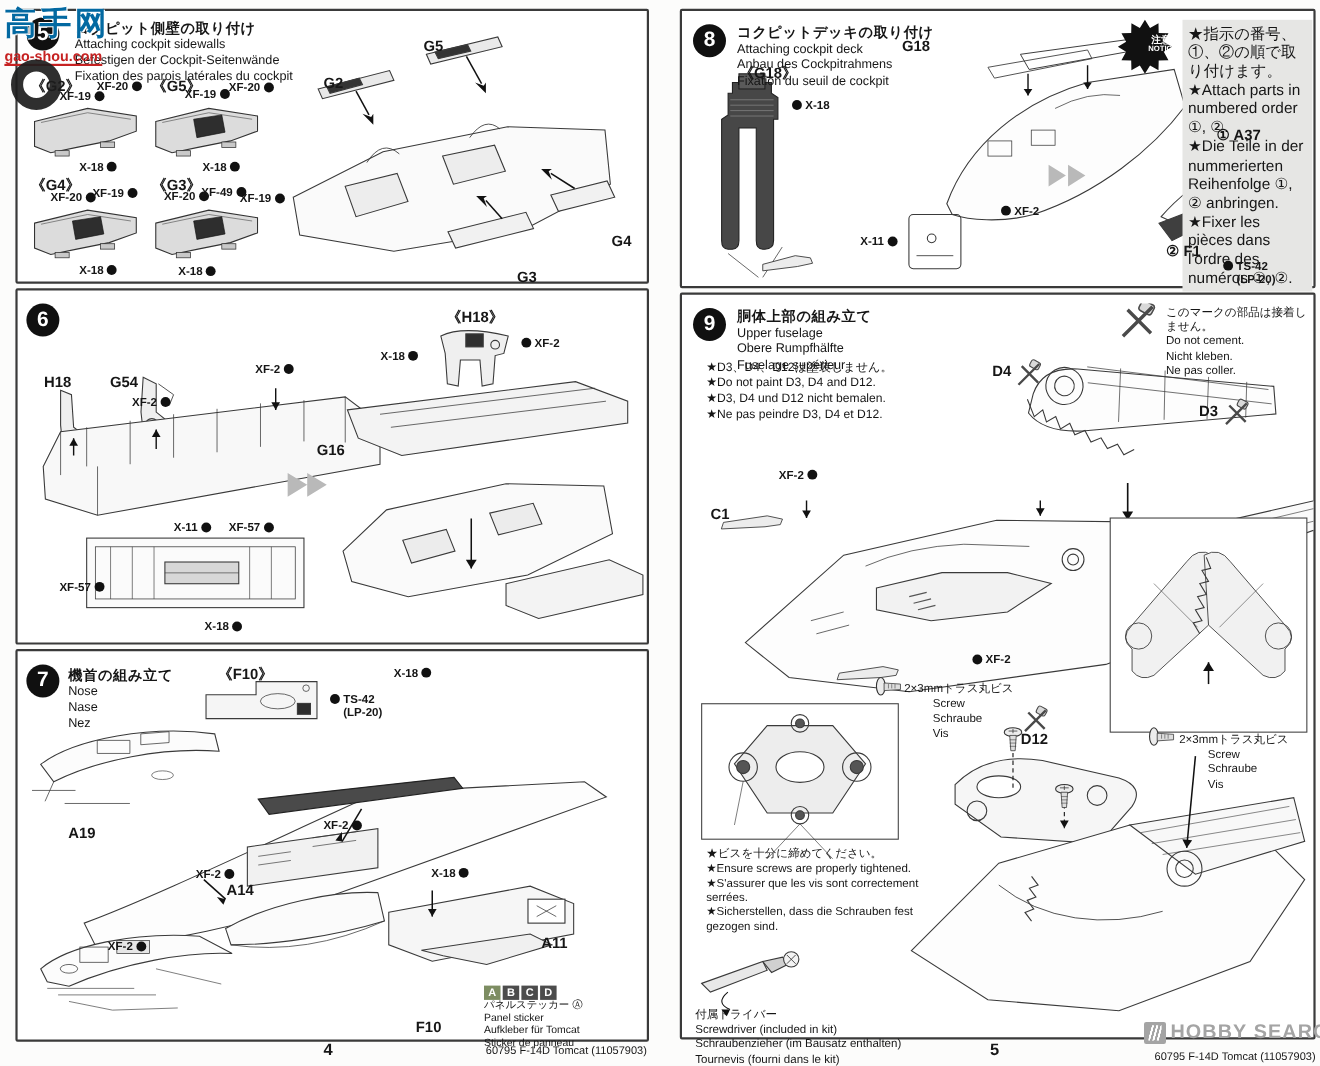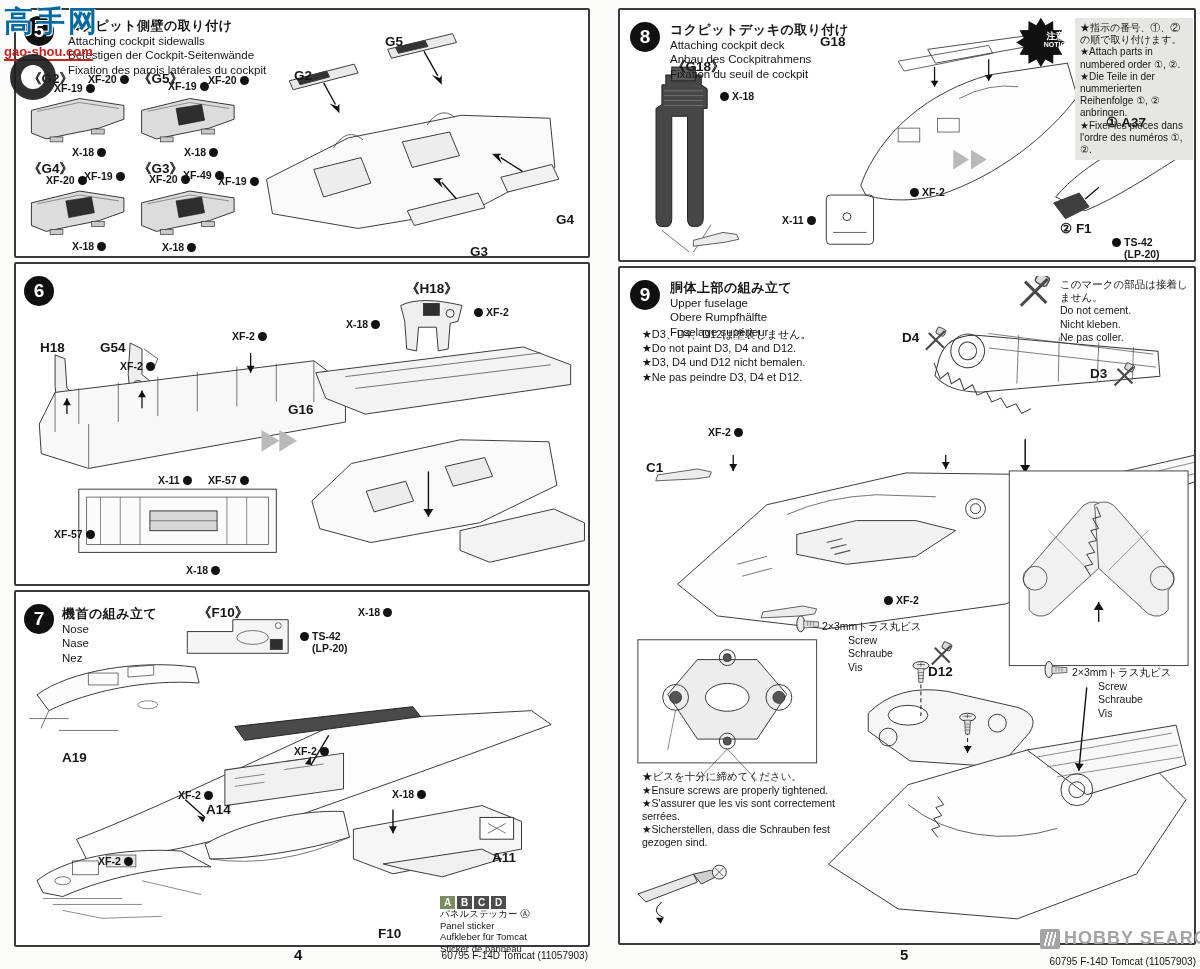--- a/index.html
+++ b/index.html
@@ -14,21 +14,21 @@
   .t{font-size:11.5px}
   .lbl{position:absolute;font-size:13.5px;font-weight:600;white-space:nowrap;z-index:2}
   .ins{position:absolute;font-size:13.5px;font-weight:700;white-space:nowrap;z-index:2}
   .pc{position:absolute;font-size:10.5px;font-weight:600;white-space:nowrap;z-index:2}
   .pc::after{content:"";display:inline-block;width:9px;height:9px;border-radius:50%;background:#111;margin-left:3px;vertical-align:-1px}
   .pc.dl::after{display:none}
   .pc.dl::before{content:"";display:inline-block;width:9px;height:9px;border-radius:50%;background:#111;margin-right:3px;vertical-align:-1px}
   .pc2{position:absolute;font-size:10.5px;font-weight:600;line-height:1.15;z-index:2}
   .note{position:absolute;font-size:10.5px;line-height:1.2;z-index:2}
   .note div{margin-bottom:1px}
-  .graybox{position:absolute;background:#e6e6e4;padding:4px 5px;font-size:10px;line-height:1.22;z-index:2}
+  .graybox{position:absolute;background:#e6e6e4;padding:4px 5px;font-size:14px;line-height:1.22;z-index:2}
   .burst-txt{position:absolute;color:#fff;font-weight:bold;text-align:center;z-index:3;line-height:1.05}
   .stk-row{position:absolute;z-index:2}
   .stk{display:inline-block;width:15px;height:13px;color:#fff;font-size:10px;font-weight:bold;text-align:center;line-height:13px;margin-right:2px;background:#4c4c4c}
   .stk.a{background:#7d8d62}
   .pageno{position:absolute;font-size:15px;font-weight:bold;z-index:4}
   .kitcode{position:absolute;font-size:10px;z-index:4;white-space:nowrap}
   .wm-gs{position:absolute;left:4px;top:2px;z-index:9}
   .wm-gs .cn{font-size:29px;font-weight:900;color:#0369a1;letter-spacing:3px;text-shadow:1px 1px 0 #fff,-1px -1px 0 #fff}
   .wm-gs .url{font-size:13px;font-weight:bold;color:#c62222;border-bottom:2px solid #c62222;display:inline-block;margin-top:-2px}
   .wm-gs .ring{position:absolute;left:6px;top:52px;width:46px;height:46px;border:11px solid #1d1d1d;border-radius:50%;opacity:.92}
@@ -472,20 +472,26 @@
     <div style="margin-left:26px">Screw</div>
     <div style="margin-left:26px">Schraube</div>
     <div style="margin-left:26px">Vis</div>
   </div>
   <div class="note" style="left:22px;top:502px;width:196px">
     <div>★ビスを十分に締めてください。</div>
     <div>★Ensure screws are properly tightened.</div>
     <div>★S'assurer que les vis sont correctement serrées.</div>
     <div>★Sicherstellen, dass die Schrauben fest gezogen sind.</div>
   </div>
+  <div class="note" style="left:12px;top:648px">
+    <div>付属ドライバー</div>
+    <div>Screwdriver (included in kit)</div>
+    <div>Schraubenzieher (im Bausatz enthalten)</div>
+    <div>Tournevis (fourni dans le kit)</div>
+  </div>
 </section>
 
 <div class="pageno" style="left:294px;top:946px">4</div>
 <div class="kitcode" style="left:388px;top:950px;width:200px;text-align:right">60795 F-14D Tomcat (11057903)</div>
 <div class="pageno" style="left:900px;top:946px">5</div>
 <div class="kitcode" style="left:996px;top:956px;width:200px;text-align:right">60795 F-14D Tomcat (11057903)</div>
 
 <div class="wm-gs">
   <div class="cn">高手网</div>
   <div class="url">gao-shou.com</div>

